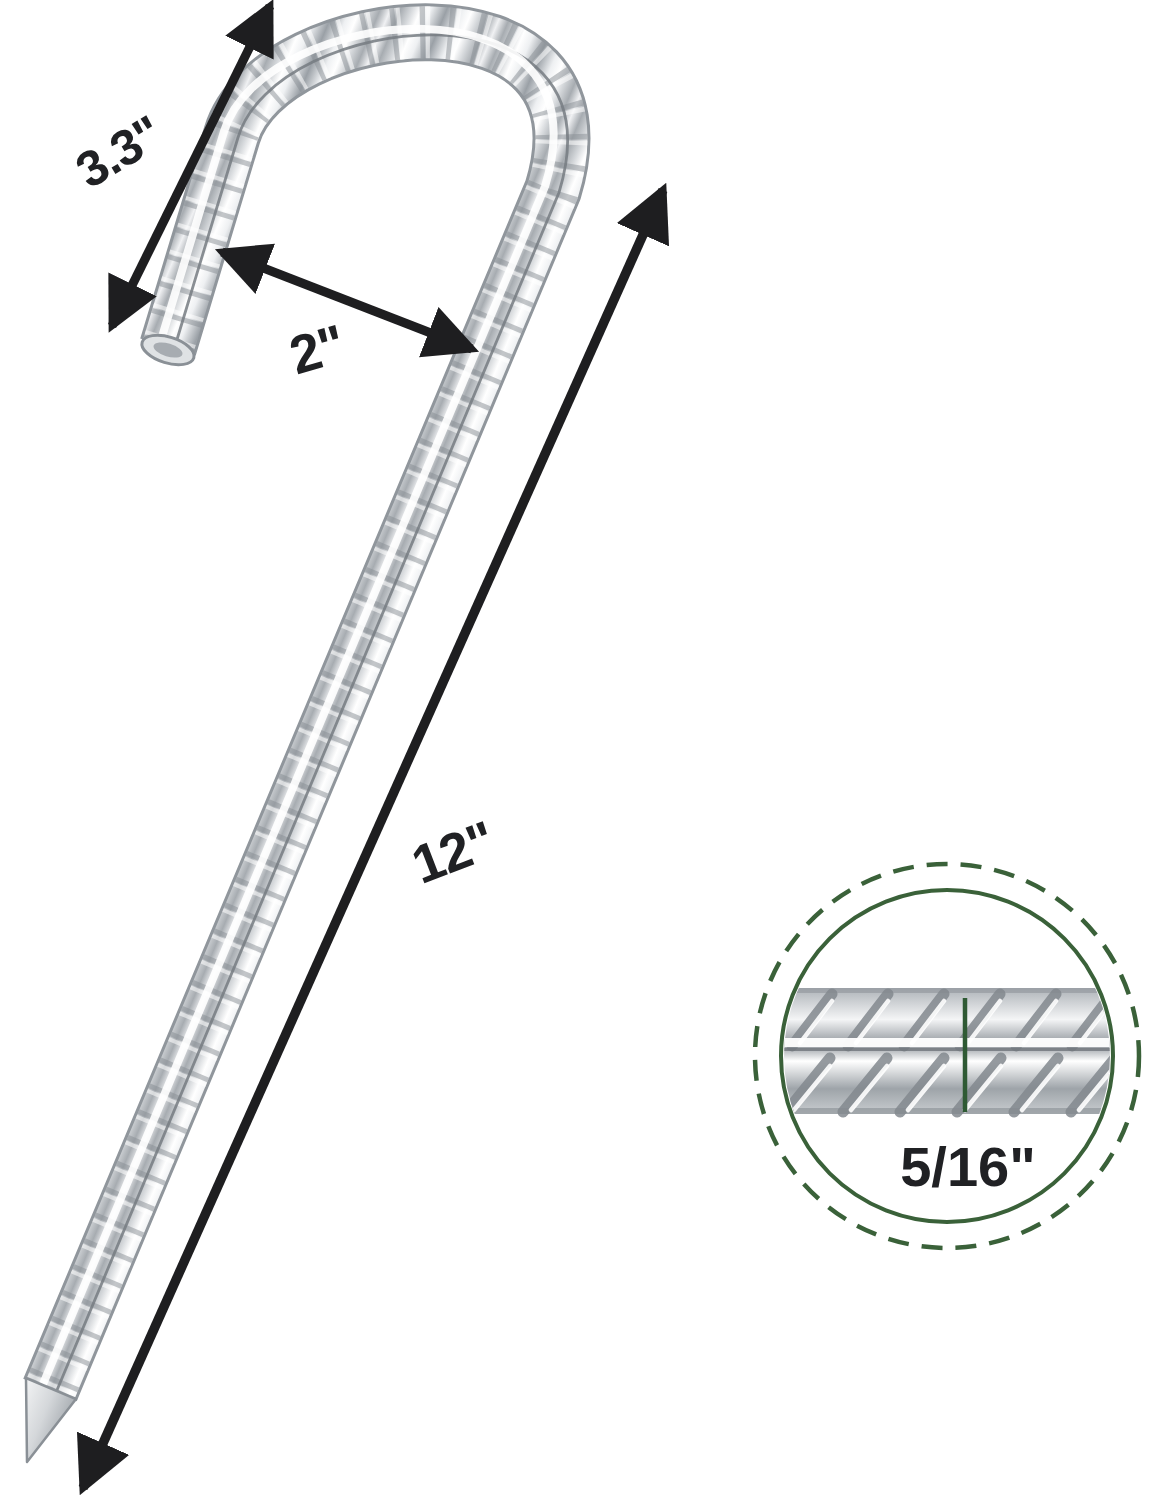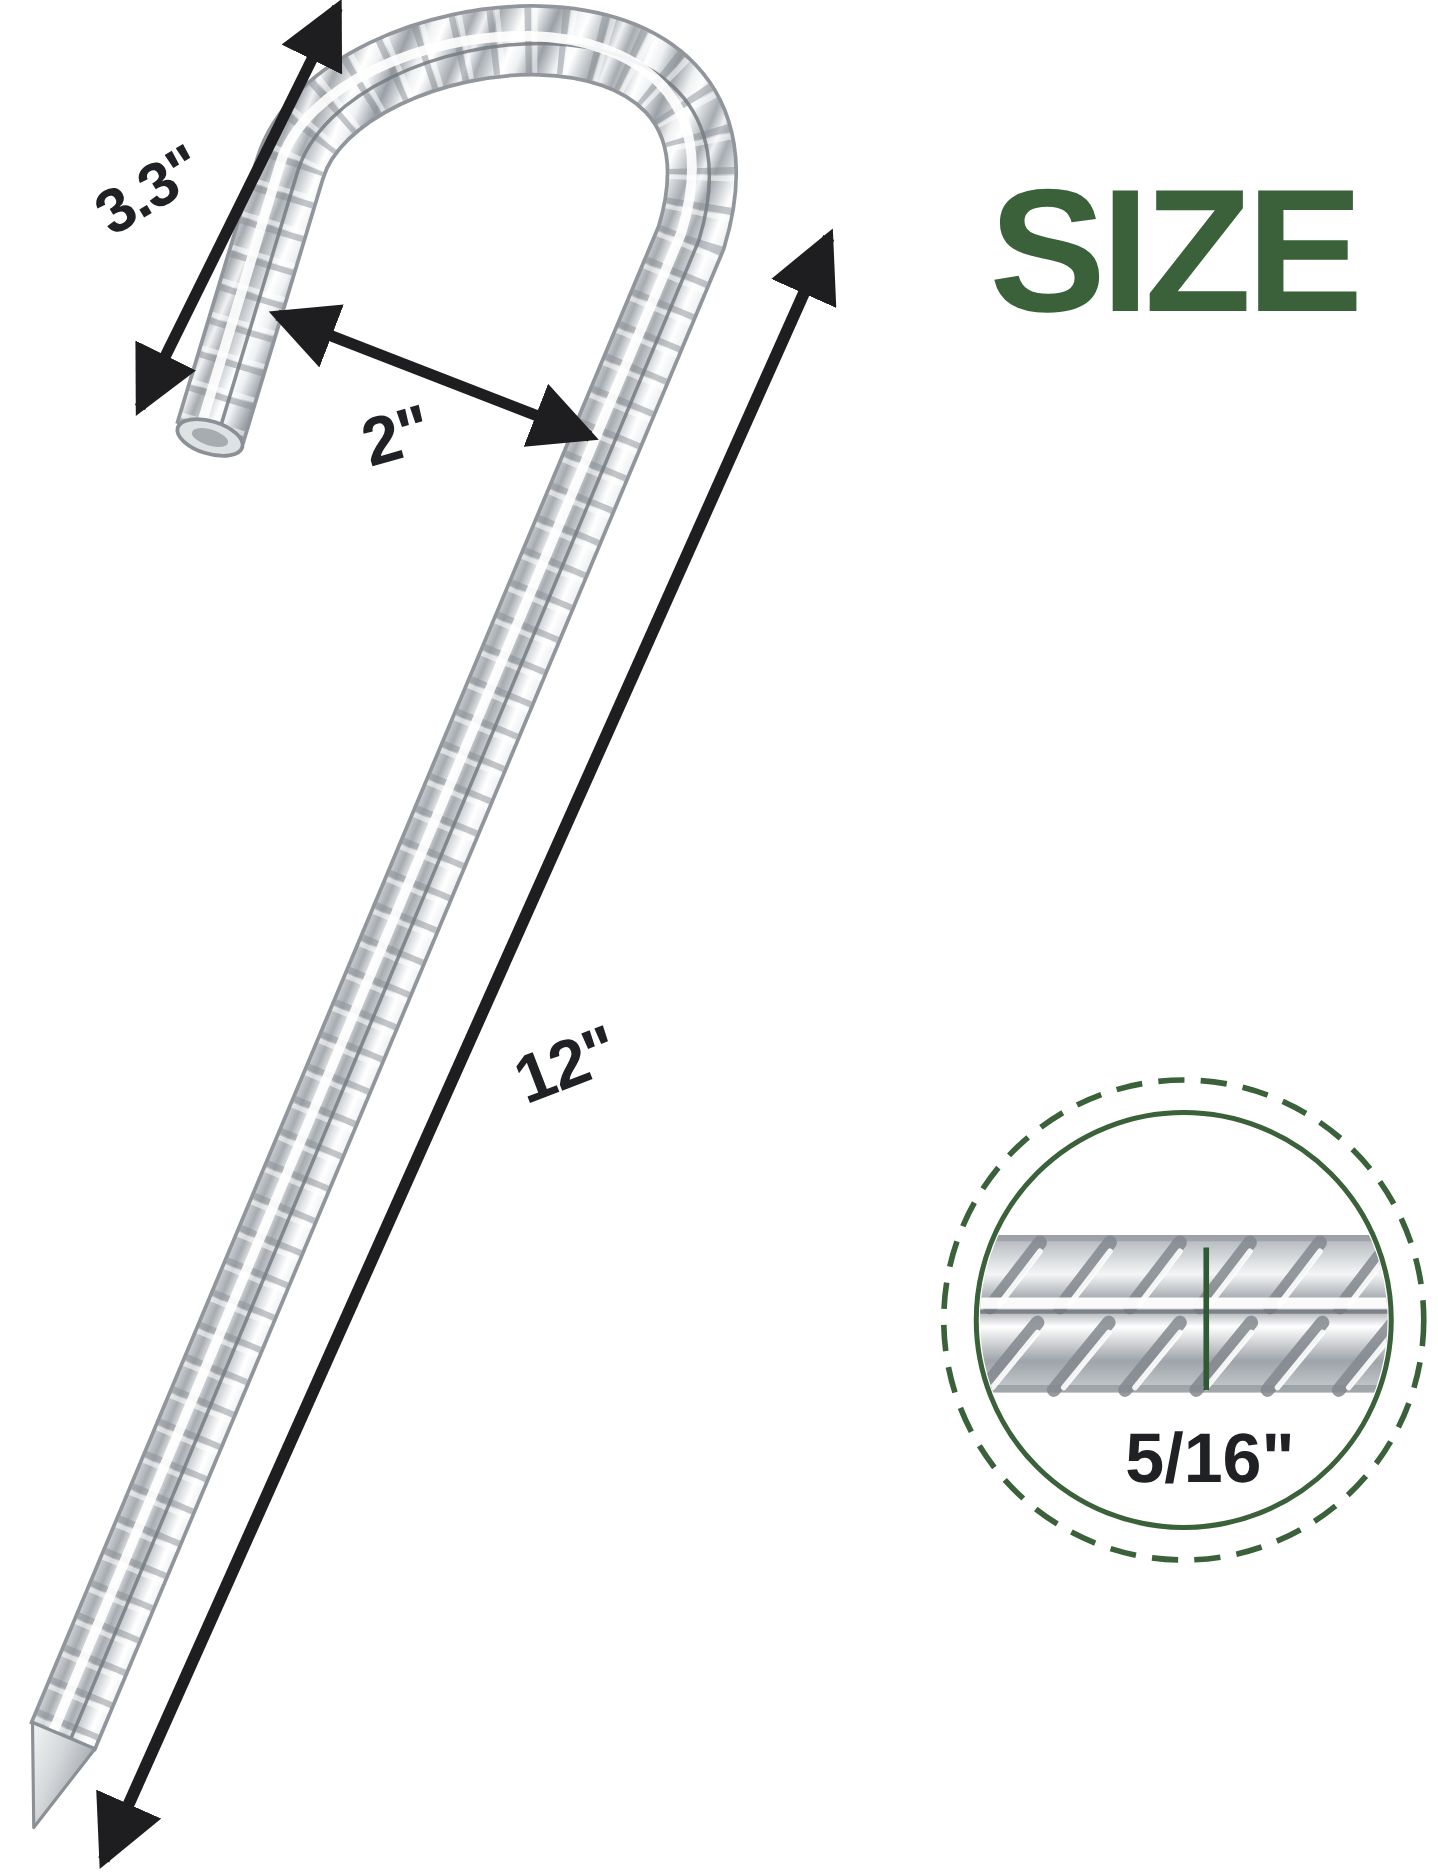--- a/index.html
+++ b/index.html
@@ -112,16 +112,15 @@
       <line x1="965" y1="998" x2="965" y2="1112" class="diameter-line" stroke="#2f5a34" stroke-width="4.5"></line>
     </g>
   </svg>
 
   <div class="lbl" style="left:119px;top:152px;font-size:50px;--rot:-31deg;">3.3"</div>
 
   <div class="lbl" style="left:317px;top:349px;font-size:54px;--rot:-16deg;">2"</div>
 
   <div class="lbl" style="left:453px;top:852px;font-size:54px;--rot:-21deg;">12"</div>
 
-  <div class="page-title" style="left:939px;top:201px;font-size:140px;">SIZE</div>
 
   <div class="lbl" style="left:968px;top:1166px;font-size:56px;letter-spacing:0;">5/16"</div>
 </div>
 
 </body></html>

